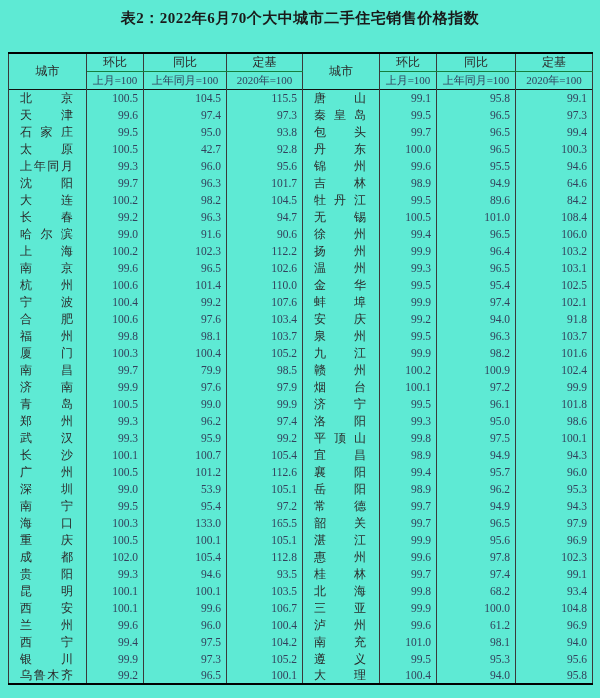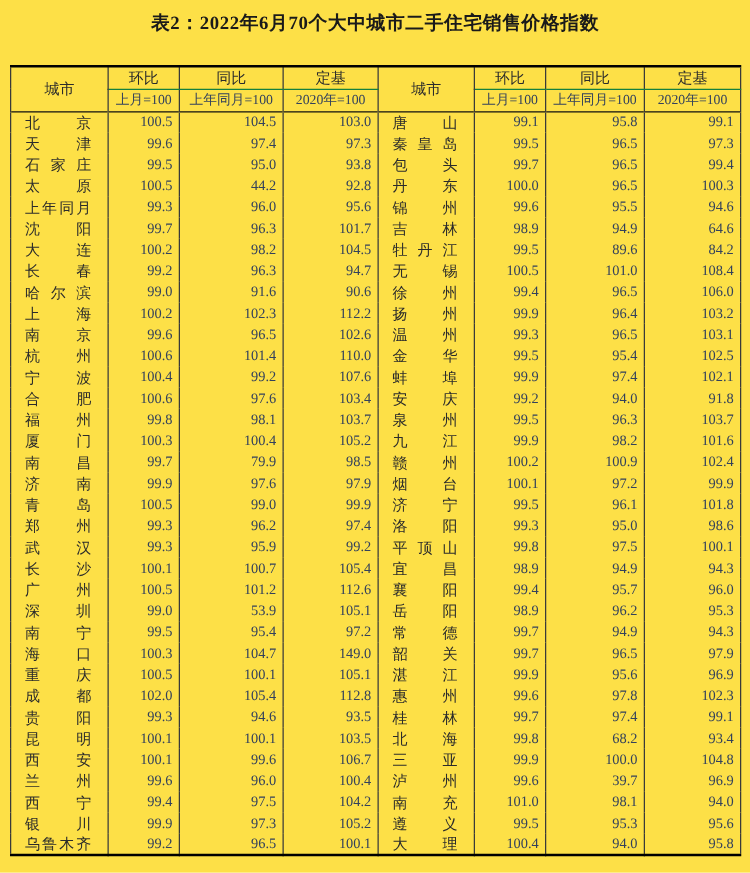--- a/index.html
+++ b/index.html
@@ -4,21 +4,21 @@
 <style>
   * { margin: 0; padding: 0; box-sizing: border-box; }
   html, body { background: #ffffff; }
   body {
     width: 600px; height: 698px;
     font-family: "Liberation Serif", "DejaVu Serif", serif;
     color: #2b2b2b;
     position: relative;
     overflow: hidden;
   }
-  .page { position: absolute; inset: 0; background: #fde047; }
+  .page { position: absolute; inset: 0; background: #5eead4; }
 
   .title {
     position: absolute;
     top: 9px; left: 0; right: 0;
     text-align: center;
     font-size: 15px;
     font-weight: bold;
     color: #1a1a1a;
     letter-spacing: 0.5px;
   }
@@ -107,21 +107,21 @@
         <th class="base">2020年=100</th>
       </tr>
     </thead>
     <tbody>
         <tr>
           <td class="city">
             <span class="cjust">北京</span>
           </td>
           <td class="num">100.5</td>
           <td class="num">104.5</td>
-          <td class="num">103.0</td>
+          <td class="num">115.5</td>
           <td class="city">
             <span class="cjust">唐山</span>
           </td>
           <td class="num">99.1</td>
           <td class="num">95.8</td>
           <td class="num">99.1</td>
         </tr>
         <tr>
           <td class="city">
             <span class="cjust">天津</span>
@@ -148,21 +148,21 @@
           </td>
           <td class="num">99.7</td>
           <td class="num">96.5</td>
           <td class="num">99.4</td>
         </tr>
         <tr>
           <td class="city">
             <span class="cjust">太原</span>
           </td>
           <td class="num">100.5</td>
-          <td class="num">44.2</td>
+          <td class="num">42.7</td>
           <td class="num">92.8</td>
           <td class="city">
             <span class="cjust">丹东</span>
           </td>
           <td class="num">100.0</td>
           <td class="num">96.5</td>
           <td class="num">100.3</td>
         </tr>
         <tr>
           <td class="city">
@@ -456,22 +456,22 @@
           </td>
           <td class="num">99.7</td>
           <td class="num">94.9</td>
           <td class="num">94.3</td>
         </tr>
         <tr>
           <td class="city">
             <span class="cjust">海口</span>
           </td>
           <td class="num">100.3</td>
-          <td class="num">104.7</td>
-          <td class="num">149.0</td>
+          <td class="num">133.0</td>
+          <td class="num">165.5</td>
           <td class="city">
             <span class="cjust">韶关</span>
           </td>
           <td class="num">99.7</td>
           <td class="num">96.5</td>
           <td class="num">97.9</td>
         </tr>
         <tr>
           <td class="city">
             <span class="cjust">重庆</span>
@@ -546,21 +546,21 @@
           <td class="city">
             <span class="cjust">兰州</span>
           </td>
           <td class="num">99.6</td>
           <td class="num">96.0</td>
           <td class="num">100.4</td>
           <td class="city">
             <span class="cjust">泸州</span>
           </td>
           <td class="num">99.6</td>
-          <td class="num">39.7</td>
+          <td class="num">61.2</td>
           <td class="num">96.9</td>
         </tr>
         <tr>
           <td class="city">
             <span class="cjust">西宁</span>
           </td>
           <td class="num">99.4</td>
           <td class="num">97.5</td>
           <td class="num">104.2</td>
           <td class="city">

